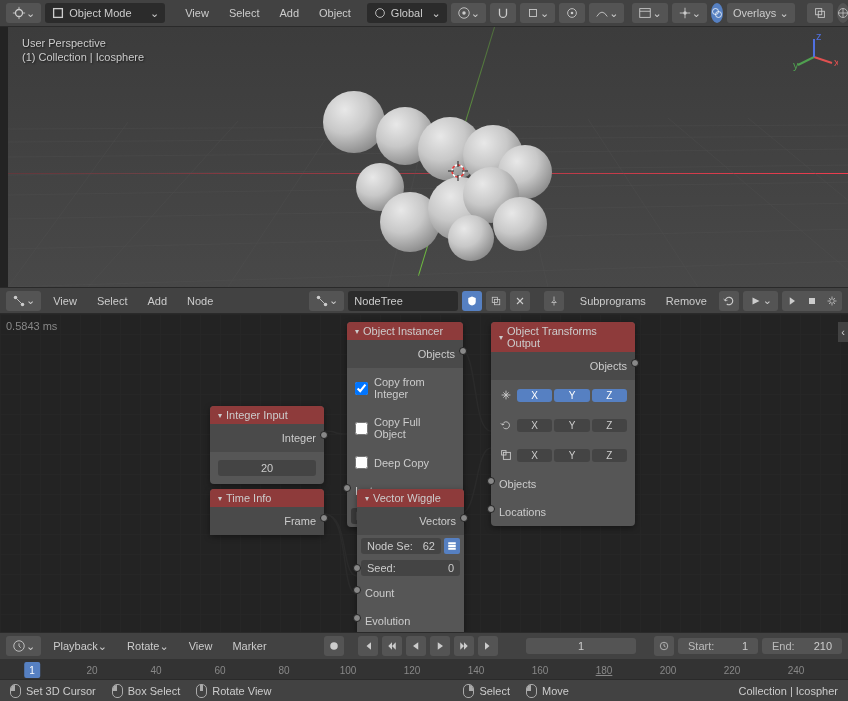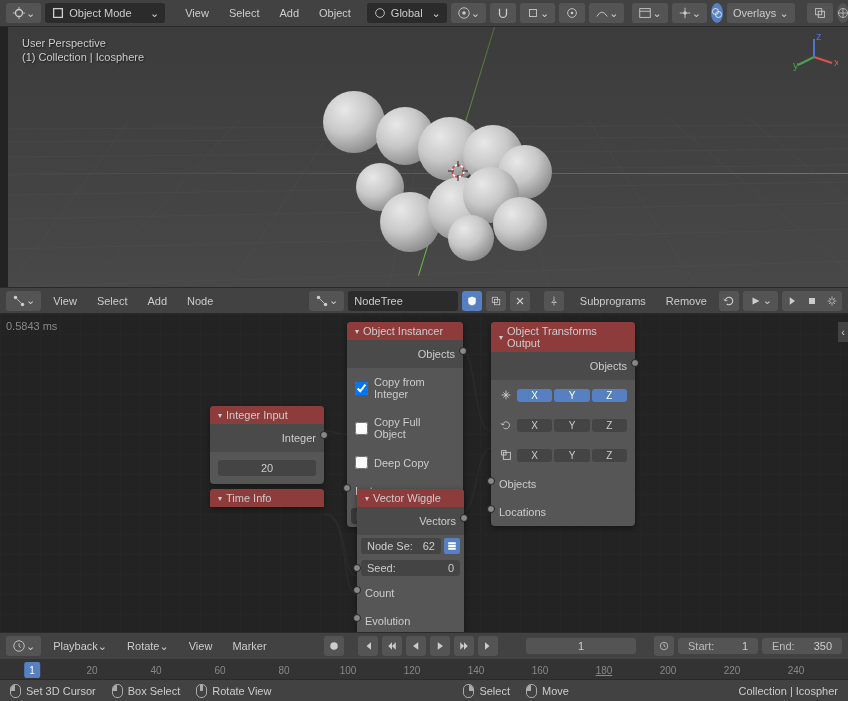--- a/index.html
+++ b/index.html
@@ -370,20 +370,24 @@
     <div class="node-row">
       <div class="node-field">20</div>
     </div>
   </div>
 
   <div class="node" style="left:210px; top:175px; width:114px;">
     <div class="node-title">
         <span class="tri">▾</span>
         <span>Time Info</span>
       </div>
+    <div class="node-row output">
+      <span>Frame</span>
+      <div class="socket out" style="top:7px;"></div>
+    </div>
   </div>
 
   <div class="node" style="left:347px; top:8px; width:116px;">
     <div class="node-title">
         <span class="tri">▾</span>
         <span>Object Instancer</span>
       </div>
     <div class="node-row output">
       <span>Objects</span>
       <div class="socket out" style="top:7px;"></div>
@@ -570,21 +574,21 @@
         <circle cx="8" cy="8" r="5" fill="none" stroke="#ccc"></circle>
         <path d="M8 5v3l2 1" stroke="#ccc" fill="none"></path>
       </svg>
     </div>
   <div class="num-field">
       <span class="num-label">Start:</span>
       <span>1</span>
     </div>
   <div class="num-field">
       <span class="num-label">End:</span>
-      <span>350</span>
+      <span>210</span>
     </div>
 </div>
 
 <div class="timeline-ruler">
   <div class="tick" style="left:28px;">0</div>
   <div class="tick" style="left:92px;">20</div>
   <div class="tick" style="left:156px;">40</div>
   <div class="tick" style="left:220px;">60</div>
   <div class="tick" style="left:284px;">80</div>
   <div class="tick" style="left:348px;">100</div>

